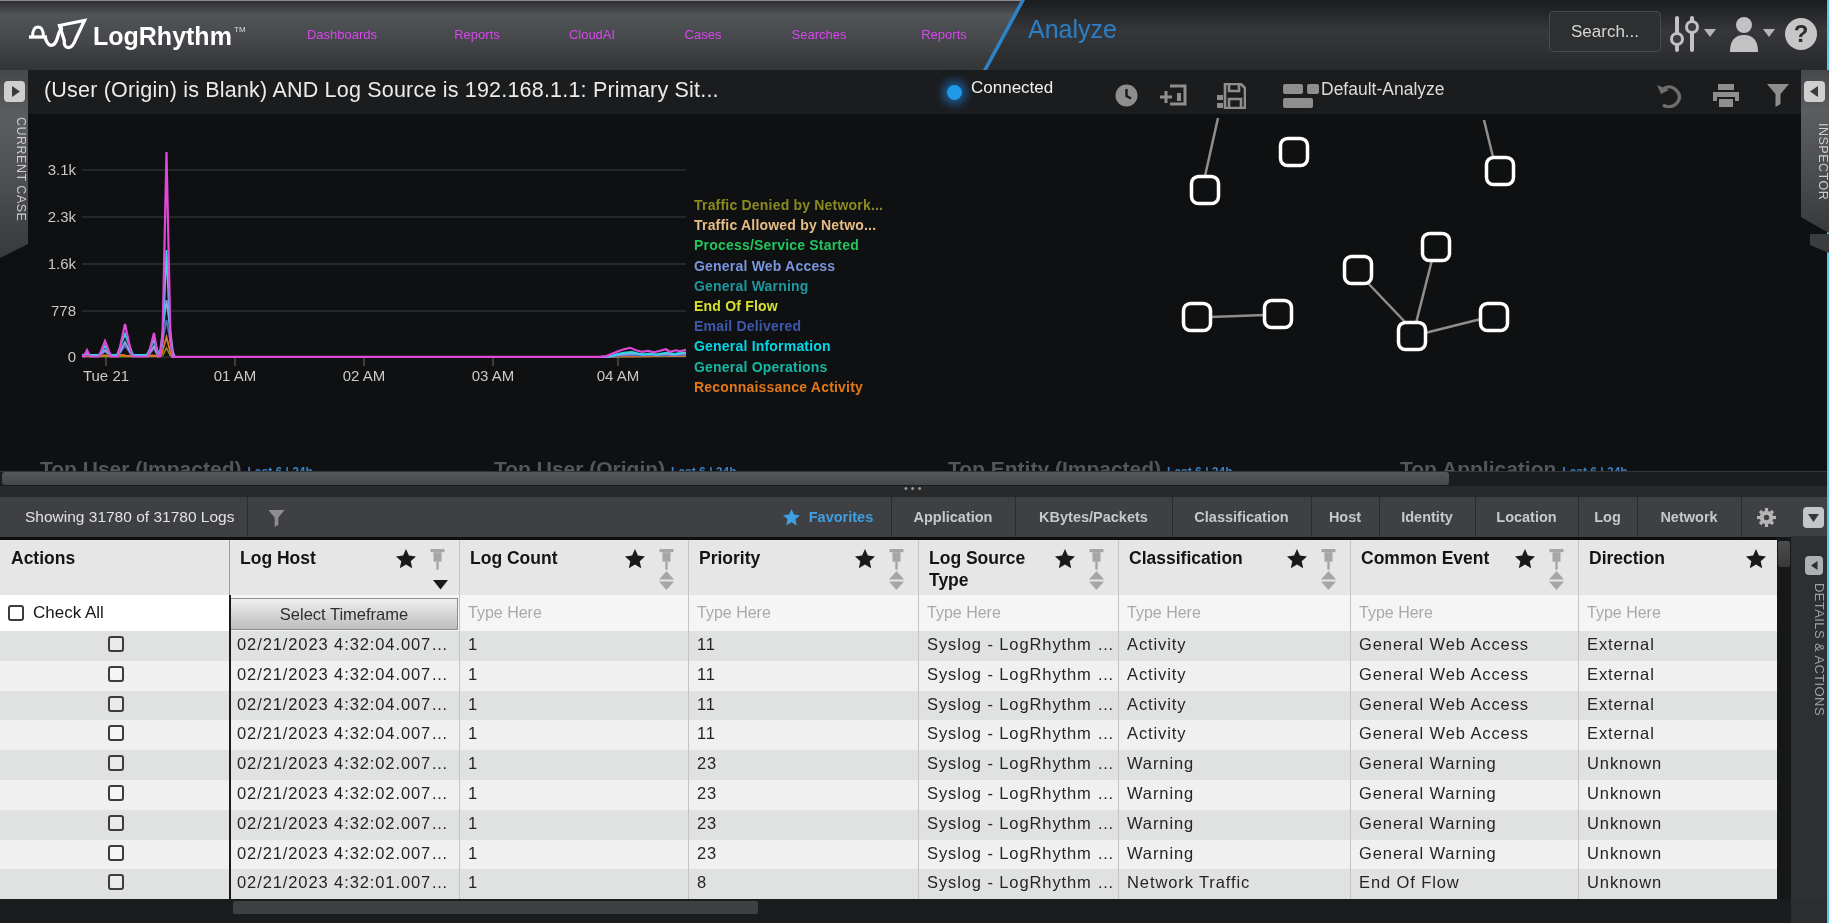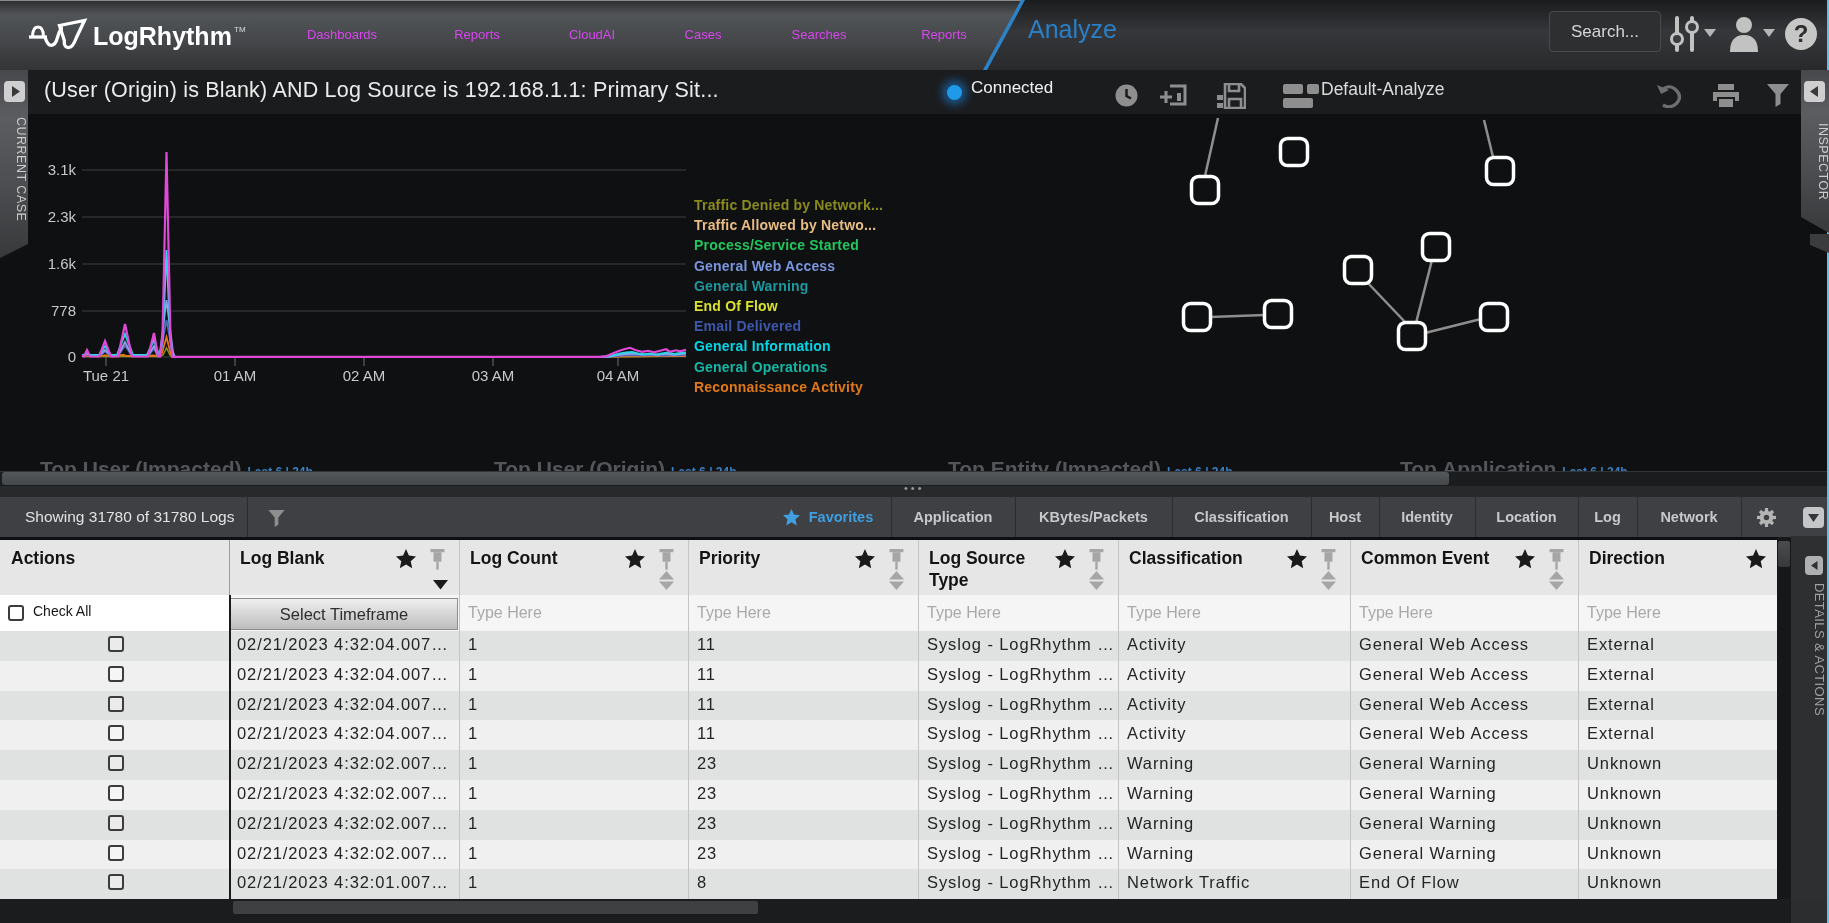--- a/index.html
+++ b/index.html
@@ -310,21 +310,21 @@
   <circle cx="10.5" cy="10.5" r="6.8" fill="#b4b4b4"></circle>
   <circle cx="10.5" cy="10.5" r="2.7" fill="#3e4043"></circle>
 </svg>
 <div class="abs sqbtn" style="left:1803px;top:507px;width:21px;height:21px;background:#c4c6c8"></div>
 <svg class="abs" style="left:1803px;top:507px;z-index:11" width="21" height="21">
     <path d="M5 7 L16 7 L10.5 15 Z" fill="#33363a"></path>
   </svg>
 
 <div id="thead" class="abs">
     <div class="hlabel" style="left:11px">Actions</div>
-    <div class="hlabel" style="left:240px">Log Blank</div>
+    <div class="hlabel" style="left:240px">Log Host</div>
     <svg style="position:absolute;left:396px;top:9px" width="20" height="20" viewBox="0 0 20 20">
       <path d="M10 0 L12.9 6.6 L20 7.4 L14.7 12.2 L16.2 19.3 L10 15.6 L3.8 19.3 L5.3 12.2 L0 7.4 L7.1 6.6 Z" fill="#1a1a1a"></path>
     </svg>
     <svg style="position:absolute;left:430px;top:9px" width="15" height="22" viewBox="0 0 15 22">
       <rect x="0.5" y="0" width="14" height="3.2" fill="#a6a6a6"></rect>
       <rect x="3.5" y="3.2" width="8" height="9.5" fill="#a6a6a6"></rect>
       <rect x="6.3" y="12.7" width="2.4" height="8" fill="#a6a6a6"></rect>
     </svg>
     <svg style="position:absolute;left:432px;top:39px" width="17" height="11">
       <path d="M1 1 L16 1 L8.5 10.5 Z" fill="#1a1a1a"></path>
@@ -403,21 +403,21 @@
 <div id="filterrow" class="abs"></div>
 <div id="factions" class="abs"></div>
 <div id="seltf" class="abs">Select Timeframe</div>
 <div class="typehere abs" style="left:468px">Type Here</div>
 <div class="typehere abs" style="left:697px">Type Here</div>
 <div class="typehere abs" style="left:927px">Type Here</div>
 <div class="typehere abs" style="left:1127px">Type Here</div>
 <div class="typehere abs" style="left:1359px">Type Here</div>
 <div class="typehere abs" style="left:1587px">Type Here</div>
 <div class="cbx abs" style="left:8px;top:605px"></div>
-<div class="abs" style="left:33px;top:603px;font-size:14px;color:#161616">Check All</div>
+<div class="abs" style="left:33px;top:603px;font-size:17px;color:#161616">Check All</div>
 
 <div id="rows">
     <div class="row abs rodd" style="top:631px">
       <div class="cbx" style="left:108px;top:5px"></div>
       <div class="cell" style="left:237px">02/21/2023 4:32:04.007…</div>
       <div class="cell" style="left:468px">1</div>
       <div class="cell" style="left:697px">11</div>
       <div class="cell" style="left:927px">Syslog - LogRhythm …</div>
       <div class="cell" style="left:1127px">Activity</div>
       <div class="cell" style="left:1359px">General Web Access</div>

